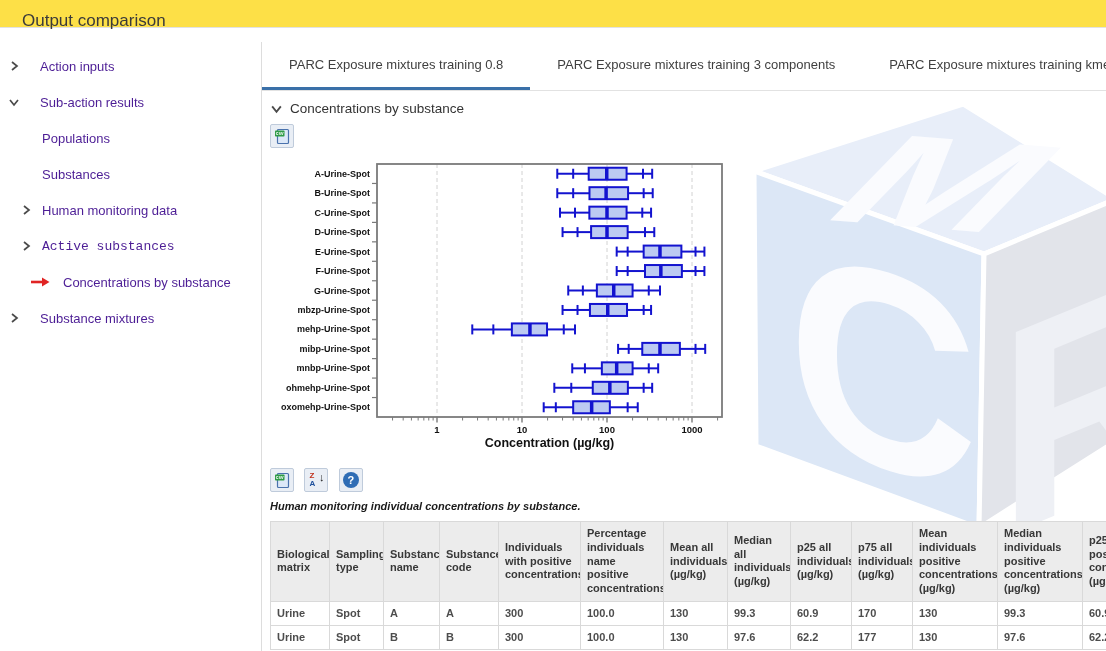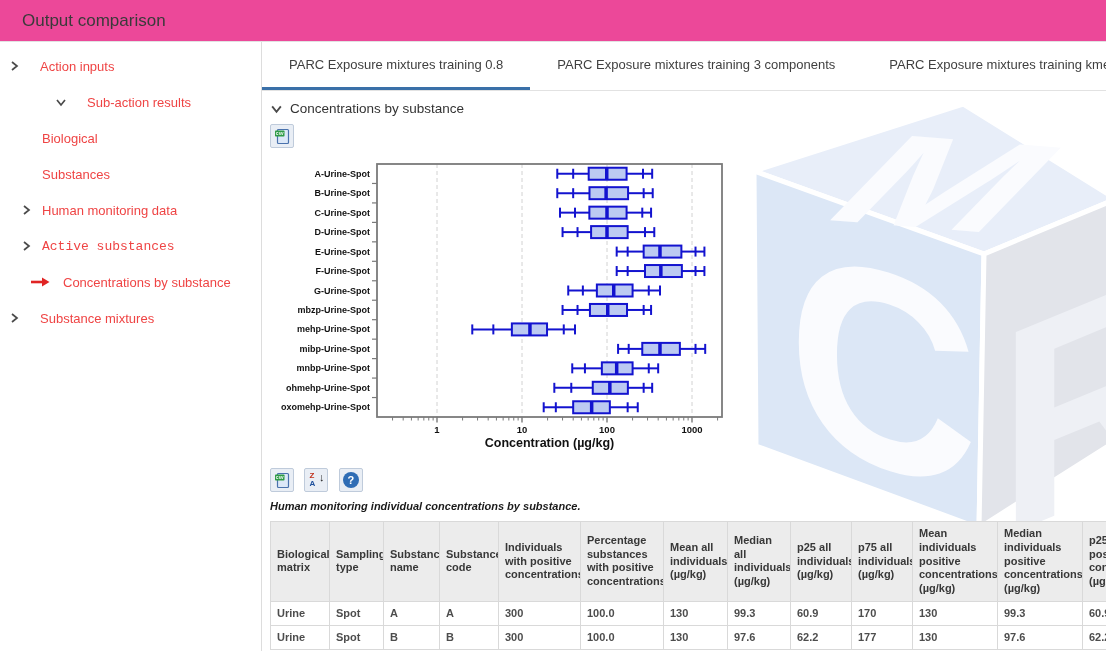--- a/index.html
+++ b/index.html
@@ -1,28 +1,28 @@
 <!DOCTYPE html>
 <html><head>
 <meta charset="utf-8">
 <style>
   * { margin:0; padding:0; box-sizing:border-box; }
   html,body { width:1106px; height:651px; overflow:hidden; background:#fff;
     font-family:"Liberation Sans", sans-serif; }
   body { position:relative; color:#3a3a3a; }
 
   
-  .app-header { height:42px; border-bottom:1px solid #e2e2e2; background:#ec4899; }
+  .app-header { height:28px; border-bottom:1px solid #e2e2e2; background:#fde047; }
   .app-title { font-size:17px; color:#3a3a3a; line-height:41px; padding-left:22px; }
 
   
   .sidebar { position:absolute; top:42px; left:0; width:262px; bottom:0;
     border-right:1px solid #ddd; padding-top:6px; background:#fff; z-index:3; }
   .side-item { height:36px; display:flex; align-items:center; font-size:13px;
-    color:#ef4444; cursor:pointer; white-space:nowrap; }
+    color:#4c1d95; cursor:pointer; white-space:nowrap; }
   .side-item .chev { width:16px; display:inline-flex; justify-content:flex-start; align-items:center; }
   .side-item .chev.wide { width:24px; }
 
   
   .main { position:absolute; top:42px; left:262px; right:0; bottom:0; background:#fff; }
   .tabbar { height:49px; border-bottom:1px solid #e2e2e2; display:flex; }
   .tab { line-height:46px; padding:0 27px; font-size:13px; color:#3f3f3f;
     border-bottom:3px solid transparent; cursor:pointer; white-space:nowrap; }
   .tab.active { border-bottom-color:#3a70a8; }
 
@@ -72,31 +72,31 @@
 
 <div class="sidebar">
     <div class="side-item" style="padding-left: 8px;">
       <span class="chev">
         <svg width="12" height="12" viewBox="0 0 12 12">
           <path d="M4 2 L9 6 L4 10" fill="none" stroke="#4a4a4a" stroke-width="1.7"></path>
         </svg>
       </span>
       <span class="side-label" style="margin-left:16px">Action inputs</span>
     </div>
-    <div class="side-item" style="padding-left: 8px; margin-left: 47px;">
+    <div class="side-item" style="padding-left: 8px;">
       <span class="chev">
         <svg width="12" height="12" viewBox="0 0 12 12">
           <path d="M2 4 L6 9 L10 4" fill="none" stroke="#4a4a4a" stroke-width="1.7"></path>
         </svg>
       </span>
       <span class="side-label" style="margin-left:16px">Sub-action results</span>
     </div>
     <div class="side-item" style="padding-left: 20px;">
       <span class="chev"></span>
-      <span class="side-label" style="margin-left:6px">Biological</span>
+      <span class="side-label" style="margin-left:6px">Populations</span>
     </div>
     <div class="side-item" style="padding-left: 20px;">
       <span class="chev"></span>
       <span class="side-label" style="margin-left:6px">Substances</span>
     </div>
     <div class="side-item" style="padding-left: 20px;">
       <span class="chev">
         <svg width="12" height="12" viewBox="0 0 12 12">
           <path d="M4 2 L9 6 L4 10" fill="none" stroke="#4a4a4a" stroke-width="1.7"></path>
         </svg>
@@ -388,21 +388,21 @@
               <col style="width: 85px;">
               <col style="width: 110px;">
             </colgroup>
           <thead>
               <tr>
                 <th>Biological matrix</th>
                 <th>Sampling type</th>
                 <th>Substance name</th>
                 <th>Substance code</th>
                 <th>Individuals with positive concentrations</th>
-                <th>Percentage substances with positive concentrations</th>
+                <th>Percentage individuals name positive concentrations</th>
                 <th>Mean all individuals (µg/kg)</th>
                 <th>Median all individuals (µg/kg)</th>
                 <th>p25 all individuals (µg/kg)</th>
                 <th>p75 all individuals (µg/kg)</th>
                 <th>Mean individuals positive concentrations (µg/kg)</th>
                 <th>Median individuals positive concentrations (µg/kg)</th>
                 <th>p25 individuals positive concentrations (µg/kg)</th>
               </tr>
             </thead>
           <tbody>

